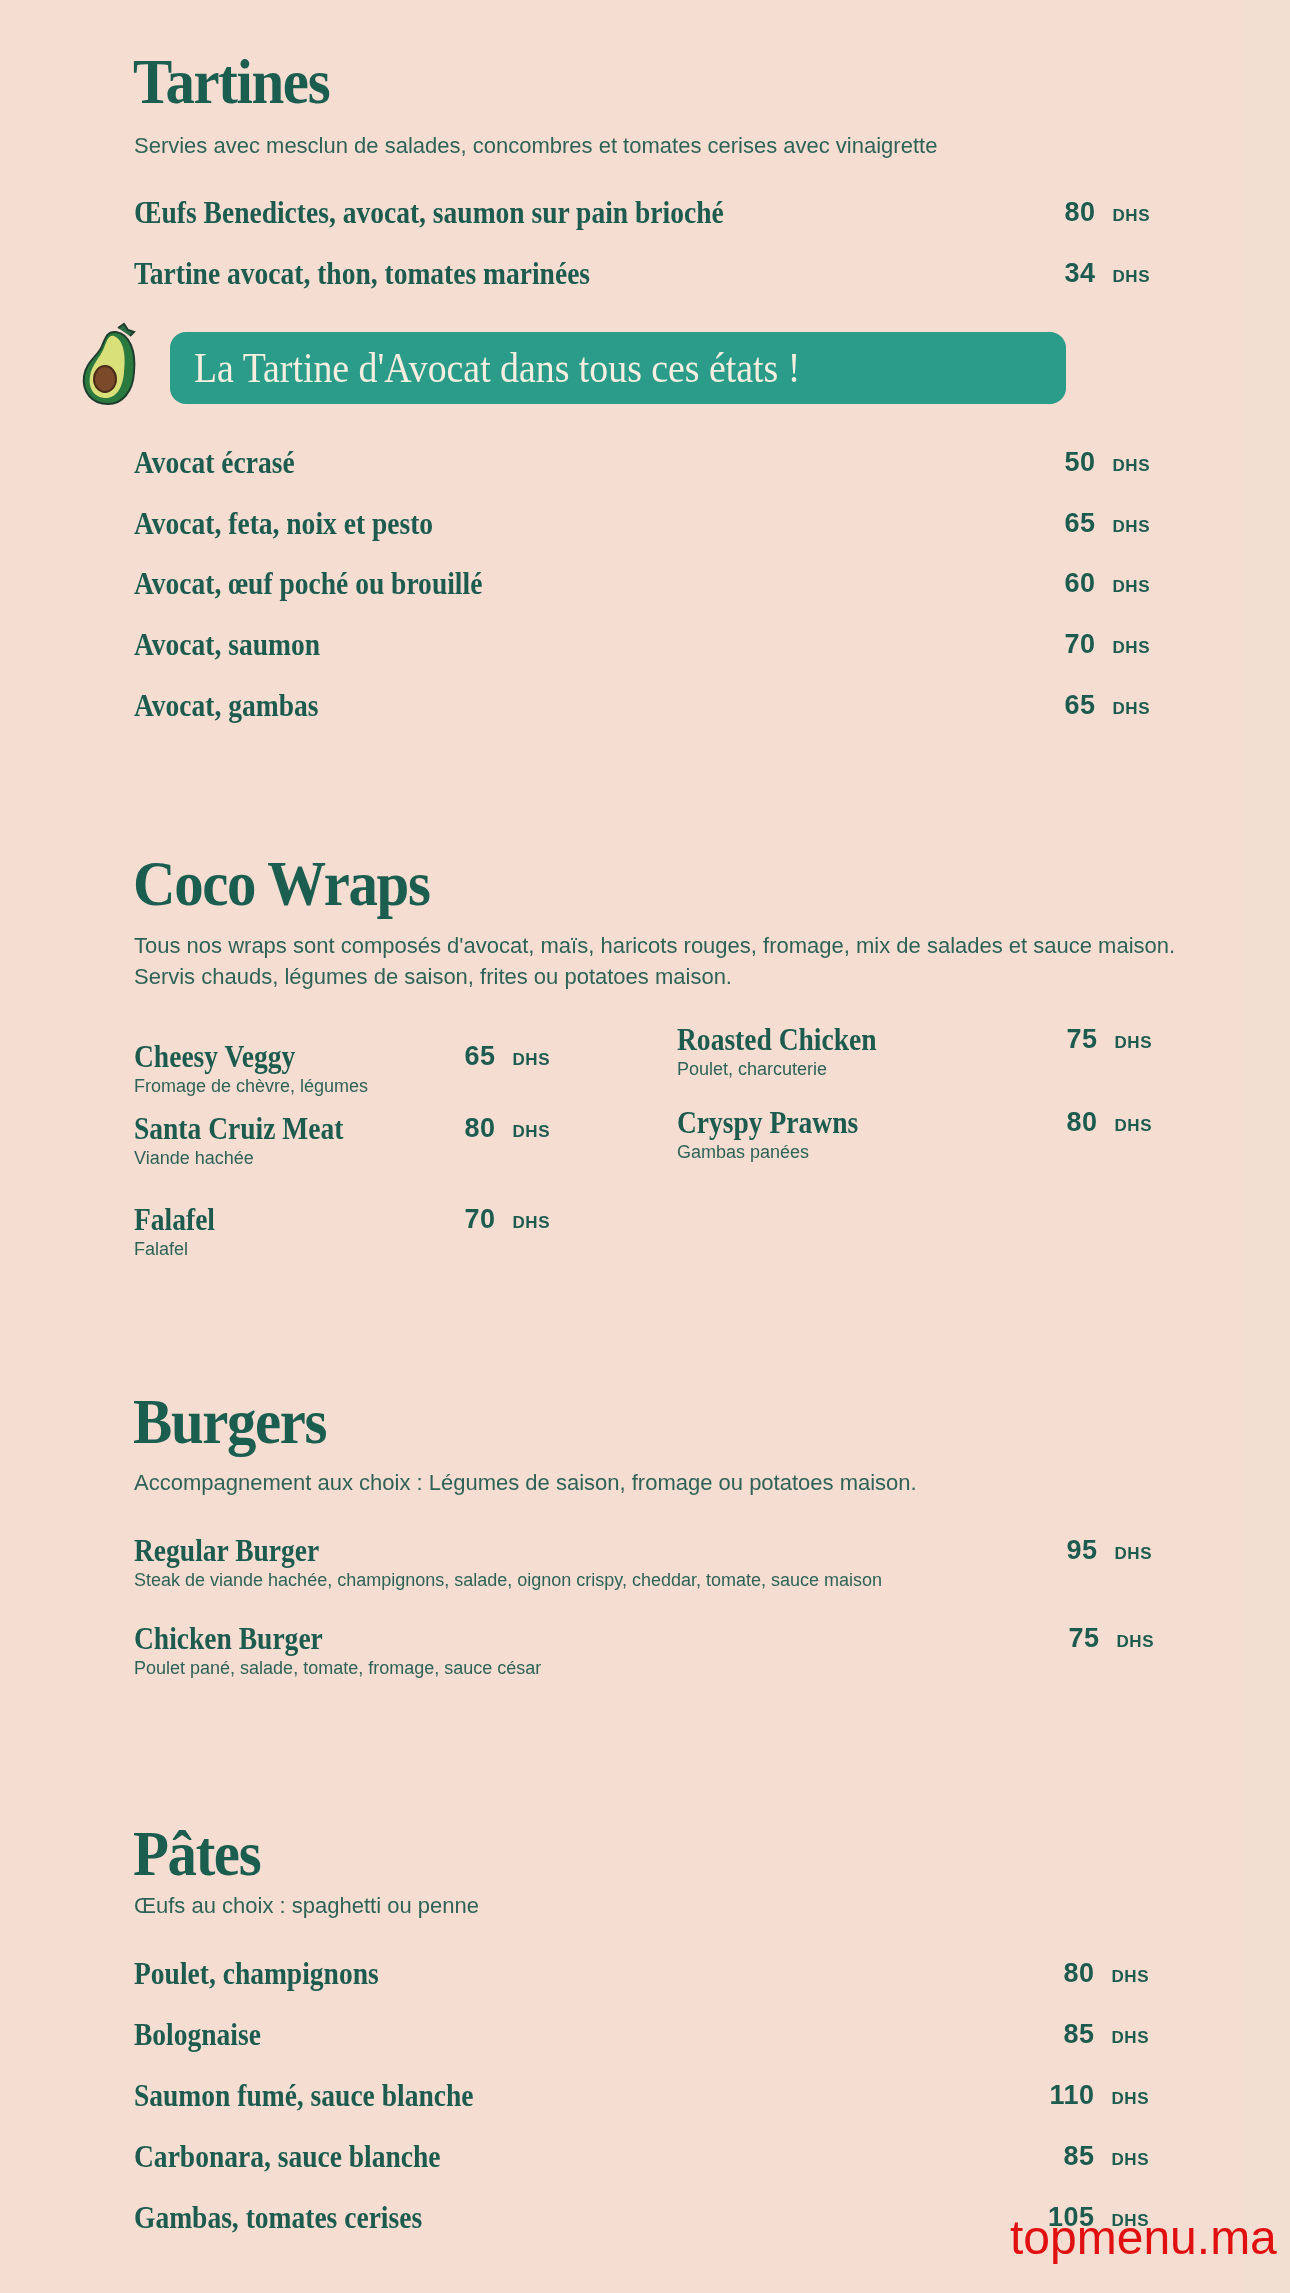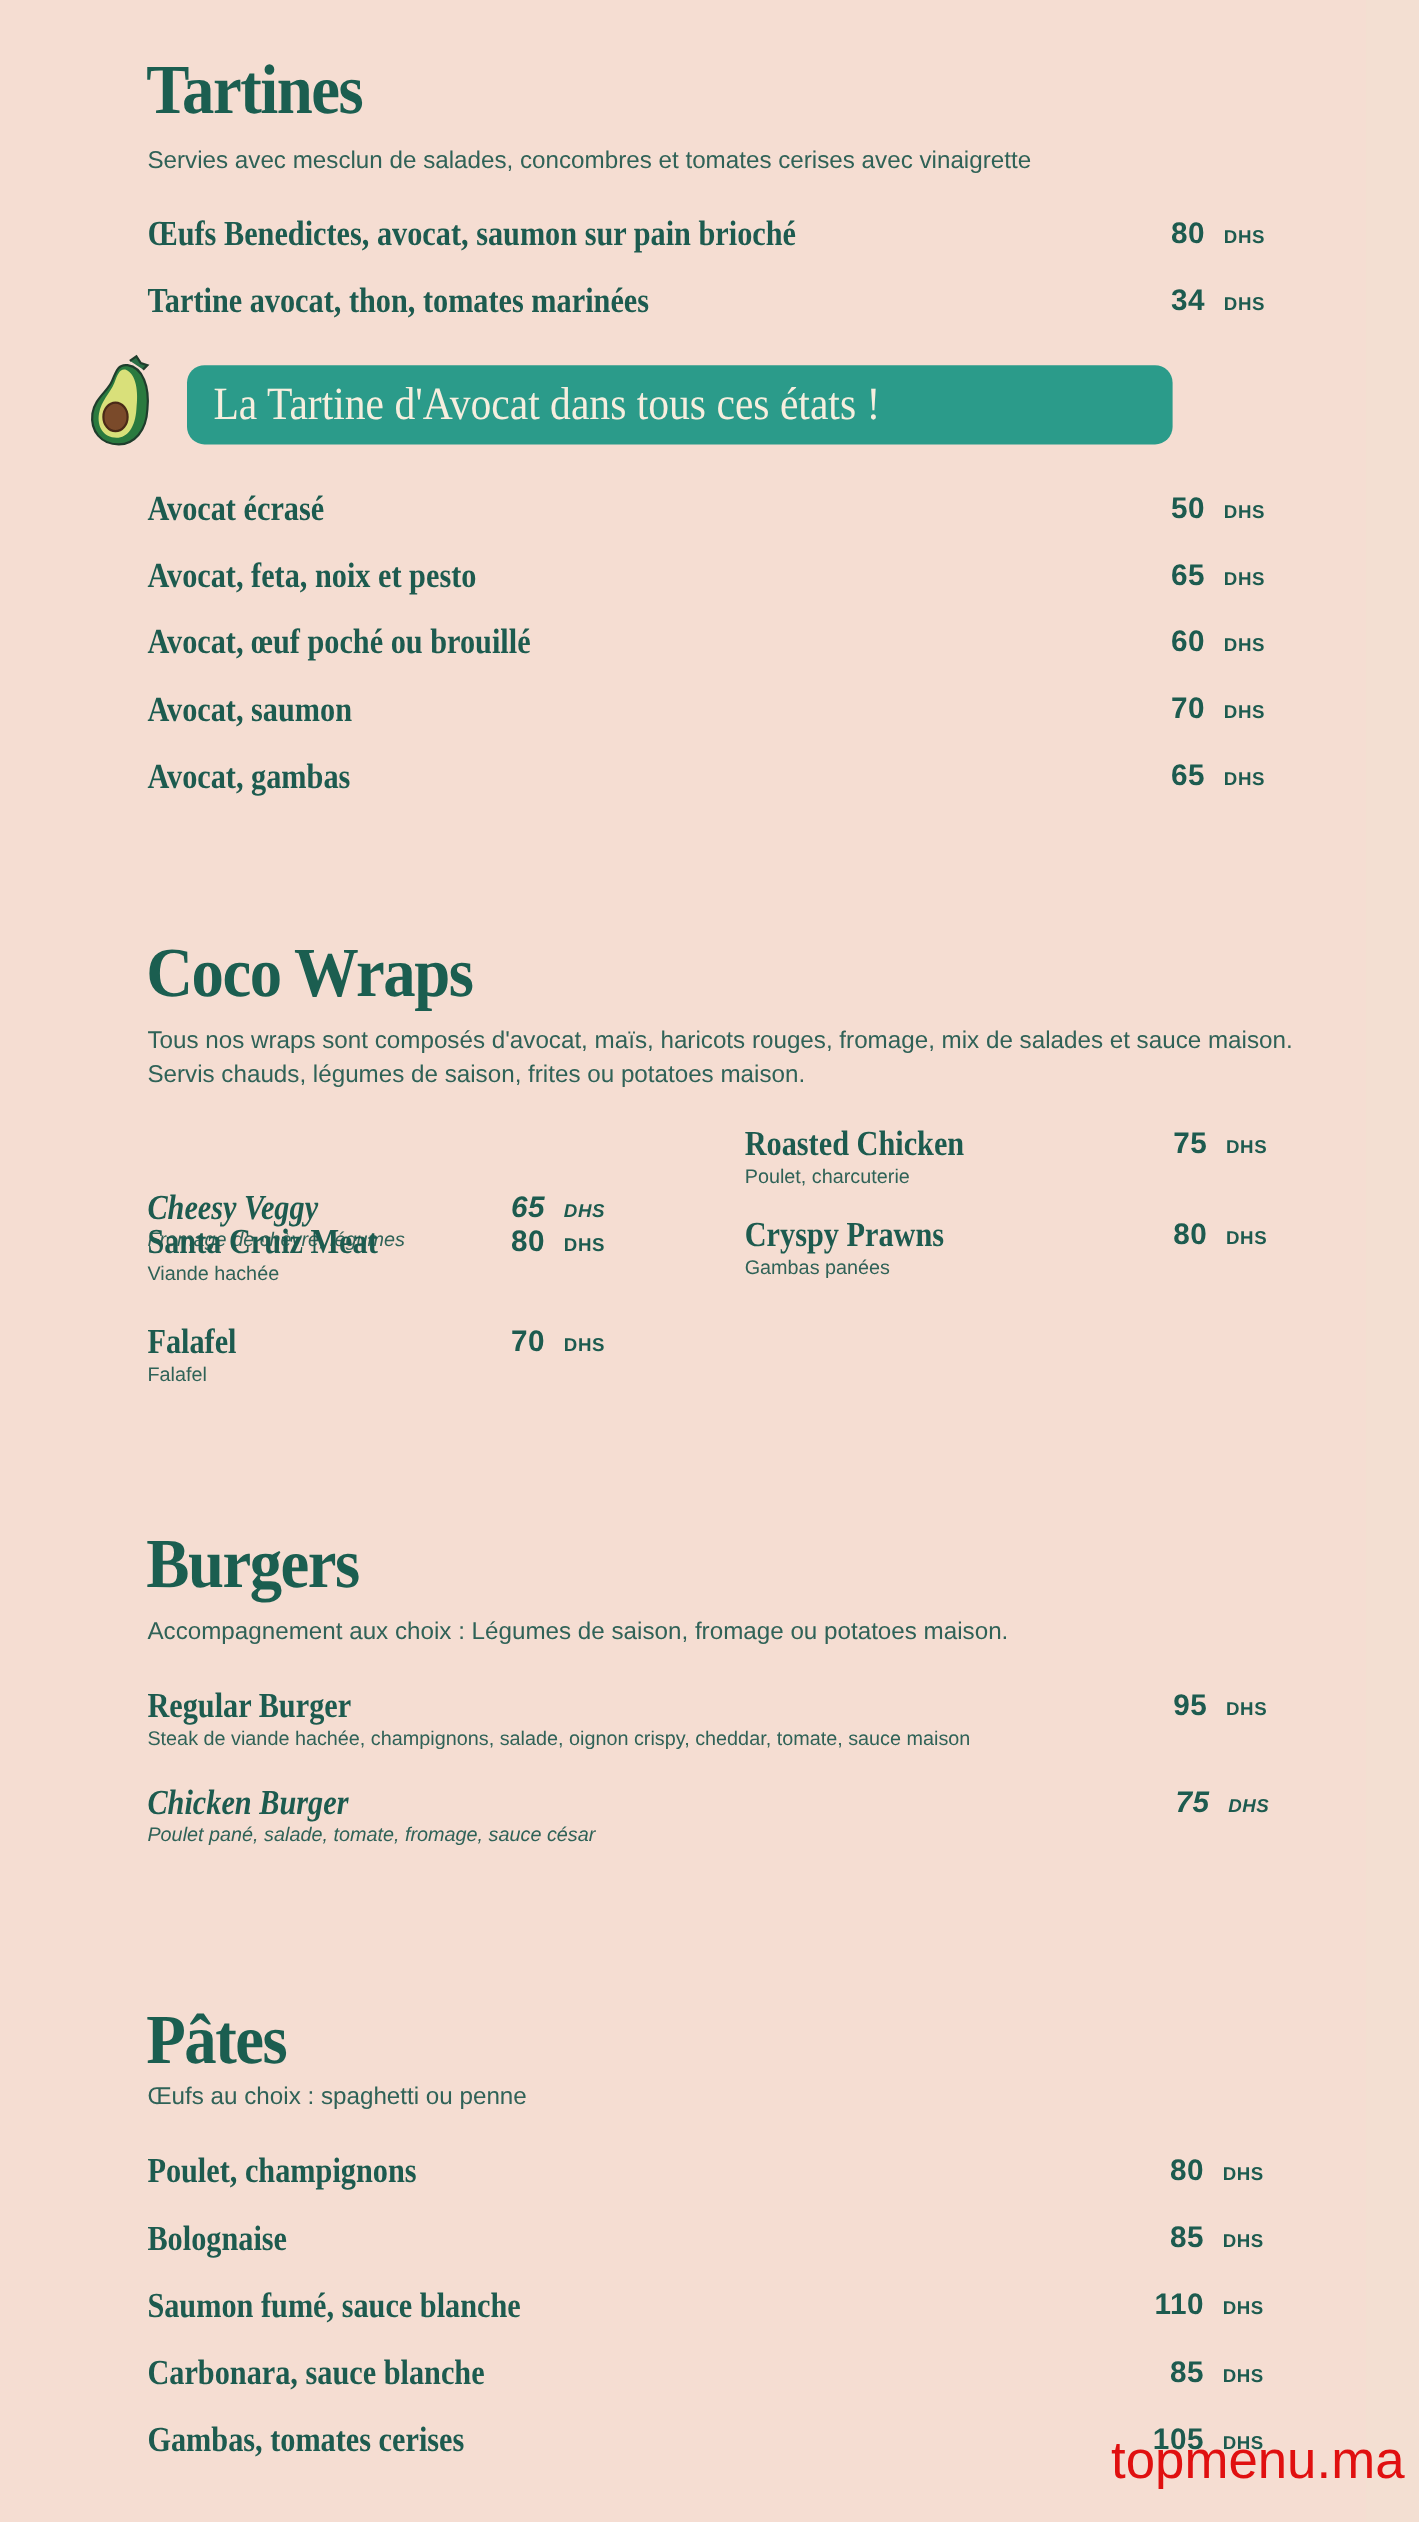--- a/index.html
+++ b/index.html
@@ -141,21 +141,21 @@
     <span class="name">Avocat, gambas</span>
     <span class="price"><span class="num">65</span><span class="cur">DHS</span></span>
   </div>
 </section>
 
 <section>
   <div class="section-title" style="top:852px;">Coco Wraps</div>
   <div class="section-sub" style="top:932px;">Tous nos wraps sont composés d'avocat, maïs, haricots rouges, fromage, mix de salades et sauce maison.</div>
   <div class="section-sub" style="top:963px;">Servis chauds, légumes de saison, frites ou potatoes maison.</div>
 
-  <div class="wrap-item" style="left:134px; top:1077px; width:416px;font-style:italic;">
+  <div class="wrap-item" style="left:134px; top:1036px; width:416px;">
     <span class="name">Cheesy Veggy</span>
     <span class="price"><span class="num">65</span><span class="cur">DHS</span></span>
     <span class="desc">Fromage de chèvre, légumes</span>
   </div>
   <div class="wrap-item" style="left:134px; top:1108px; width:416px;">
     <span class="name">Santa Cruiz Meat</span>
     <span class="price"><span class="num">80</span><span class="cur">DHS</span></span>
     <span class="desc">Viande hachée</span>
   </div>
   <div class="wrap-item" style="left:134px; top:1199px; width:416px;">
@@ -177,21 +177,21 @@
 
 <section>
   <div class="section-title" style="top:1390px;">Burgers</div>
   <div class="section-sub" style="top:1469px;">Accompagnement aux choix : Légumes de saison, fromage ou potatoes maison.</div>
 
   <div class="row" style="top:1530px; height:70px; width:1018px;">
     <span class="name">Regular Burger</span>
     <span class="price"><span class="num">95</span><span class="cur">DHS</span></span>
     <span class="desc">Steak de viande hachée, champignons, salade, oignon crispy, cheddar, tomate, sauce maison</span>
   </div>
-  <div class="row" style="top:1618px; height:70px; width:1020px;font-style:italic;">
+  <div class="row" style="top:1618px; height:70px; width:1020px;">
     <span class="name">Chicken Burger</span>
     <span class="price"><span class="num">75</span><span class="cur">DHS</span></span>
     <span class="desc">Poulet pané, salade, tomate, fromage, sauce césar</span>
   </div>
 </section>
 
 <section>
   <div class="section-title" style="top:1822px;">Pâtes</div>
   <div class="section-sub" style="top:1892px;">Œufs au choix : spaghetti ou penne</div>
 

